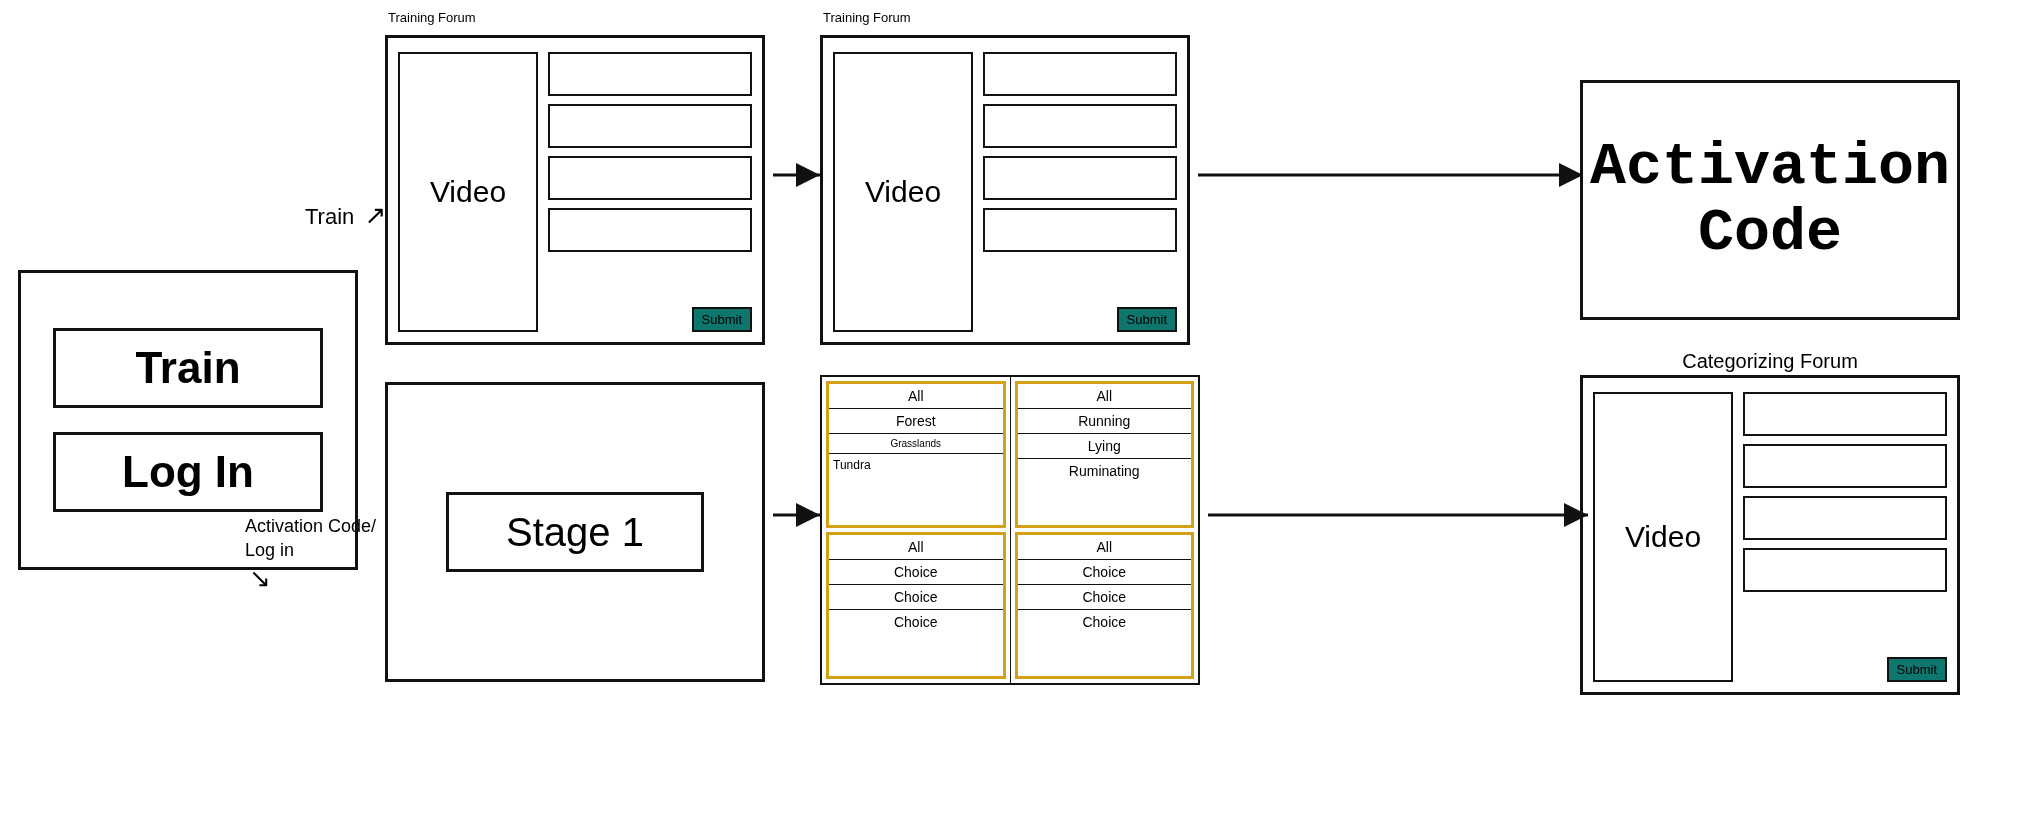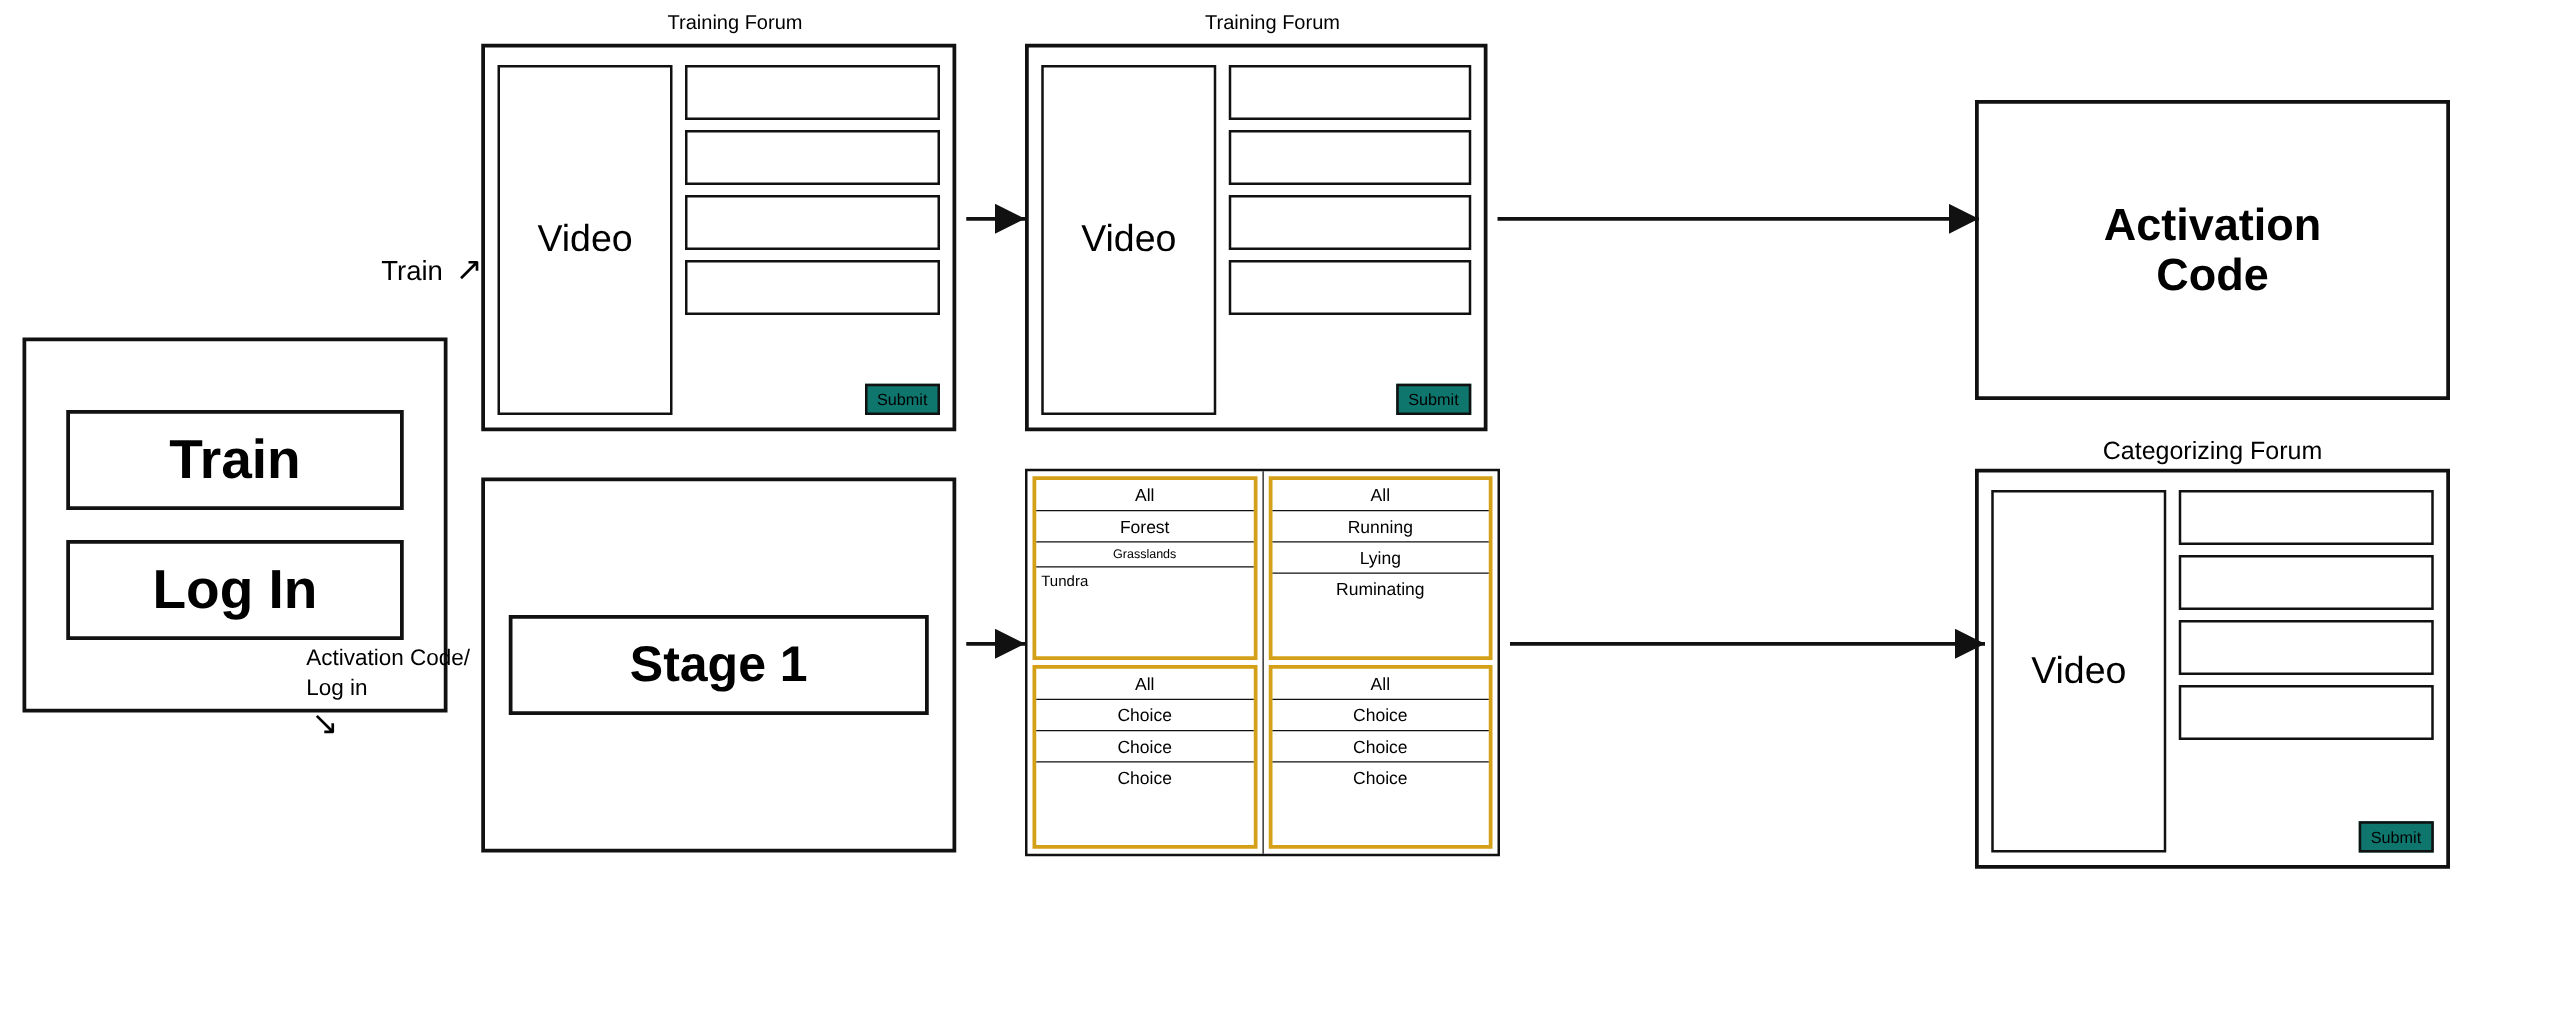--- a/index.html
+++ b/index.html
@@ -67,24 +67,24 @@
       position: absolute;
       left: 385px;
       top: 35px;
       width: 380px;
       height: 310px;
       border: 3px solid #111;
     }
     .forum-title {
       position: absolute;
       top: -28px;
-      left: 13px;
+      left: 0;
       width: 100%;
-      text-align: center;
-      font-size: 16px;
+      text-align: left;
+      font-size: 13px;
       font-family: Arial, sans-serif;
     }
     .forum-inner {
       position: absolute;
       top: 14px; left: 10px; right: 10px; bottom: 10px;
       display: flex;
       flex-direction: row;
       gap: 10px;
     }
     .video-box {
@@ -142,50 +142,50 @@
       left: 1580px;
       top: 80px;
       width: 380px;
       height: 240px;
       border: 3px solid #111;
       display: flex;
       align-items: center;
       justify-content: center;
     }
     .activation-code-text {
-      font-size: 36px;
+      font-size: 60px;
       font-weight: bold;
-      font-family: Liberation Sans, sans-serif;
+      font-family: Liberation Mono, monospace;
       text-align: center;
       line-height: 1.1;
     }
 
     
     .stage-box {
       position: absolute;
       left: 385px;
       top: 382px;
       width: 380px;
       height: 300px;
       border: 3px solid #111;
       display: flex;
       flex-direction: column;
       align-items: center;
       justify-content: center;
       gap: 24px;
     }
     .stage-btn {
-      width: 336px;
+      width: 258px;
       height: 80px;
       border: 3px solid #111;
       display: flex;
       align-items: center;
       justify-content: center;
       font-size: 40px;
-      font-weight: bold;
+      font-weight: normal;
       font-family: 'Arial Black', Arial, sans-serif;
     }
 
     
     .categorizing-forum {
       position: absolute;
       left: 1580px;
       top: 375px;
       width: 380px;
       height: 320px;

